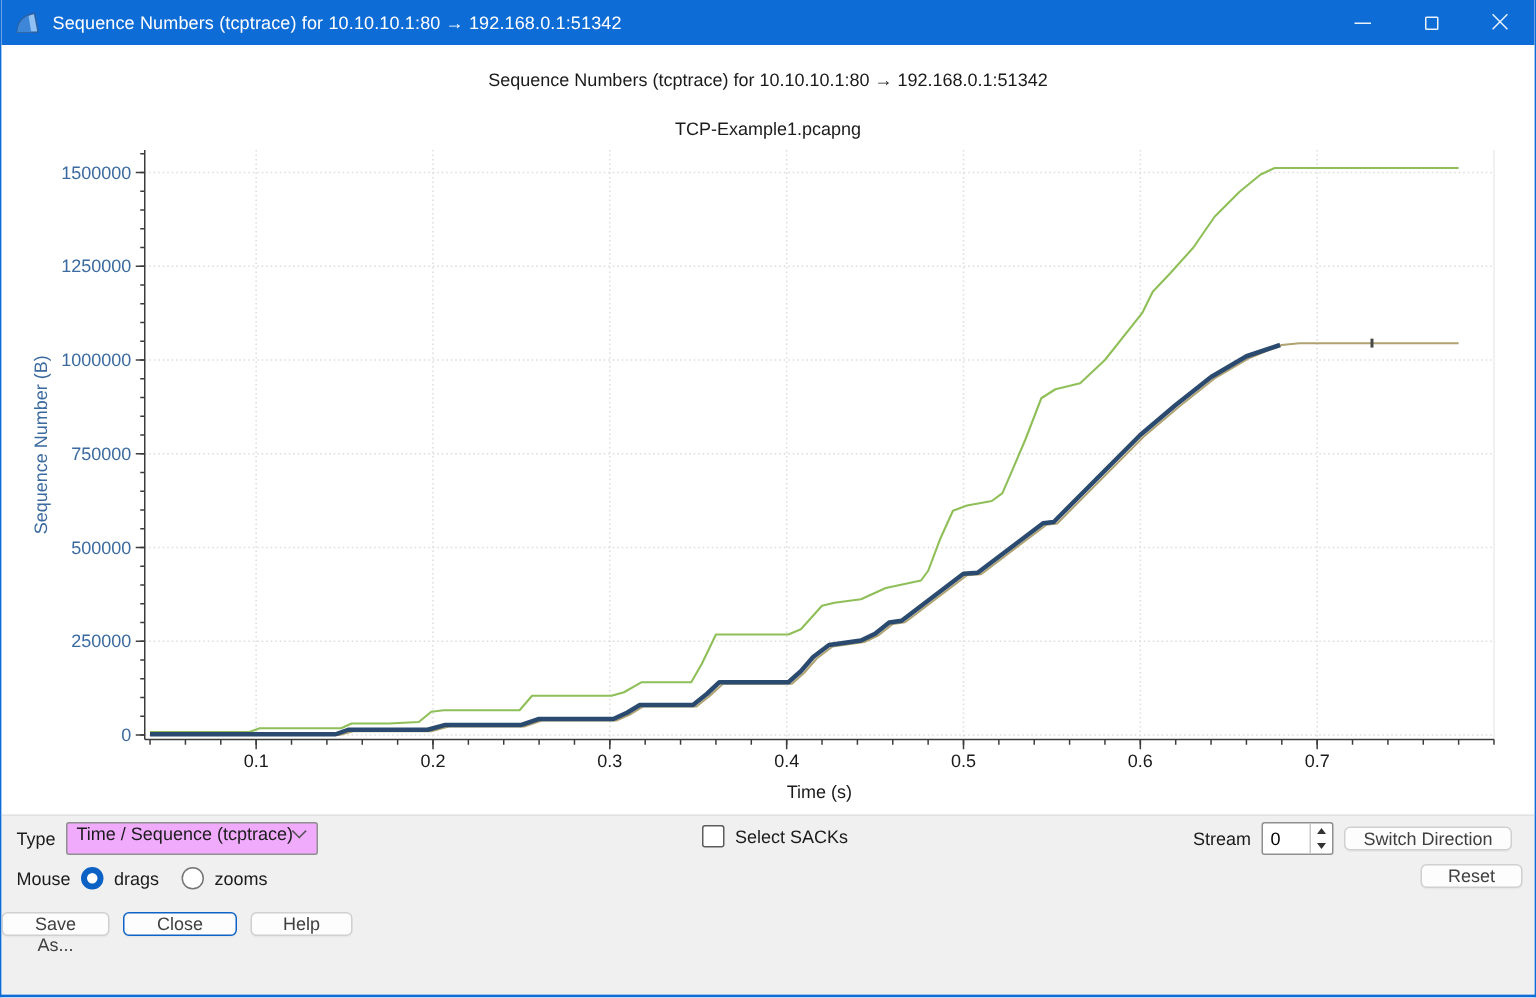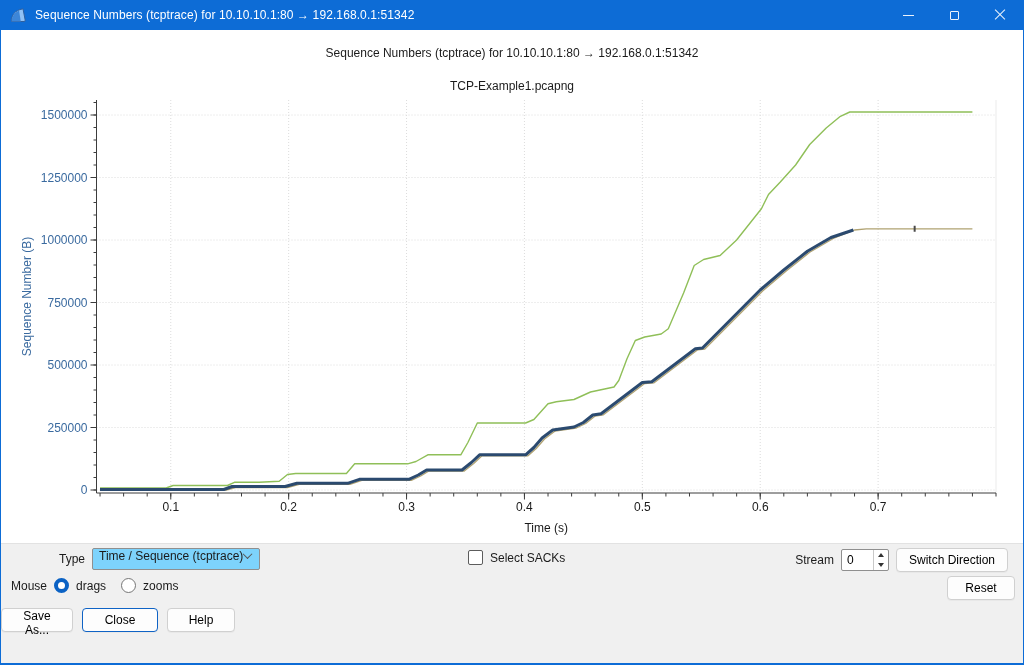--- a/index.html
+++ b/index.html
@@ -27,35 +27,35 @@
   .chart-title { top:16px; }
   .chart-subtitle { top:49px; }
   #plot { position:absolute; top:65px; left:0; }
 
   
   .panel { position:absolute; left:0; top:543px; width:100%; height:120px; background:#f0f0f0; border-top:1px solid #e2e2e2; font-size:12px; color:#1b1b1b; }
   .hint-row { height:24px; line-height:24px; padding-left:10px; font-style:italic; font-size:11.5px; border-bottom:1px solid #dcdcdc; }
   .row { position:relative; height:30px; }
   .grp { position:absolute; display:flex; align-items:center; gap:7px; }
 
-  .combo { width:168px; height:22px; background:#7dd3fc; border:1px solid #8f8f8f; border-radius:2px;
+  .combo { width:168px; height:22px; background:#f0abfc; border:1px solid #8f8f8f; border-radius:2px;
            display:flex; align-items:center; justify-content:space-between; padding:0 8px 7px 6px; font-size:12px; }
   .chev { width:7px; height:7px; border-left:1.4px solid #555; border-bottom:1.4px solid #555; transform:rotate(-45deg) translate(1px,-1px); }
 
   .checkbox { width:15px; height:15px; background:#fff; border:1px solid #5c5c5c; border-radius:2px; }
 
   .spin { width:48px; height:22px; background:#fff; border:1px solid #8f8f8f; border-radius:2px; display:flex; }
   .spin input { flex:1; border:0; outline:0; padding:0 0 0 5px; font-size:12px; width:28px; background:transparent; font-family:inherit; }
   .spin .arrows { width:15px; border-left:1px solid #c9c9c9; display:flex; flex-direction:column; }
   .spin .arrows div { flex:1; display:flex; align-items:center; justify-content:center; }
   .tri-up   { width:0; height:0; border-left:3.5px solid transparent; border-right:3.5px solid transparent; border-bottom:4px solid #333; }
   .tri-down { width:0; height:0; border-left:3.5px solid transparent; border-right:3.5px solid transparent; border-top:4px solid #333; }
 
-  .btn { height:24px; background:#fdfdfd; border:1px solid #d0d0d0; border-radius:4px; font-size:12px;
-         font-family:inherit; color:#000000; padding:0 12px; box-shadow:0 1px 0 rgba(0,0,0,.03); }
+  .btn { height:16px; background:#fdfdfd; border:1px solid #d0d0d0; border-radius:4px; font-size:12px;
+         font-family:inherit; color:#404040; padding:0 12px; box-shadow:0 1px 0 rgba(0,0,0,.03); }
   .btn.default { border:1.6px solid #0f63c5; }
 
   .radio { width:15px; height:15px; border-radius:50%; background:#fff; border:1px solid #767676; }
   .radio.checked { border:4.5px solid #0b62c4; }
 
   .btn-row { display:flex; gap:9px; padding:4px 16px 0 0; }
   .reset-wrap { position:absolute; right:8px; top:2px; }
   .btn.fixed68 { width:68px; } .btn.fixed76 { width:76px; } .btn.fixed72 { width:72px; }
 </style>
 </head>
@@ -224,21 +224,21 @@
           <polyline points="99.0,394.5 222.8,394.5 231.1,391.5 284.1,391.5 295.9,388.3 346.6,388.3 358.4,384.3 407.9,384.3 417.3,380.0 425.6,375.0 461.0,375.0 470.4,367.5 478.6,359.8 524.6,359.8 532.9,352.5 541.1,343.0 551.7,335.0 573.0,332.0 582.4,327.5 591.8,320.0 600.1,318.8 641.3,287.5 650.8,286.8 694.4,253.8 701.5,253.0 759.2,195.0 782.8,175.0 806.4,156.3 830.0,142.5 852.4,135.0" fill="none" stroke="#2b4a6f" stroke-width="3" stroke-linejoin="round" stroke-linecap="butt"></polyline>
         </g>
         <line x1="913.6559633027522" x2="913.6559633027522" y1="130.75" y2="136.75" stroke="#4a4a4a" stroke-width="2"></line>
       </svg>
   </div>
 
   <div class="panel">
 
 
     <div class="row">
-      <div class="grp" style="left:10px; top:4px;margin-left:48px;">
+      <div class="grp" style="left:10px; top:4px;">
         <span>Type</span>
         <div class="combo">
           <span>Time / Sequence (tcptrace)</span>
           <span class="chev"></span>
         </div>
       </div>
       <div class="grp" style="left:467px; top:6px;">
         <div class="checkbox"></div>
         <span>Select SACKs</span>
       </div>

